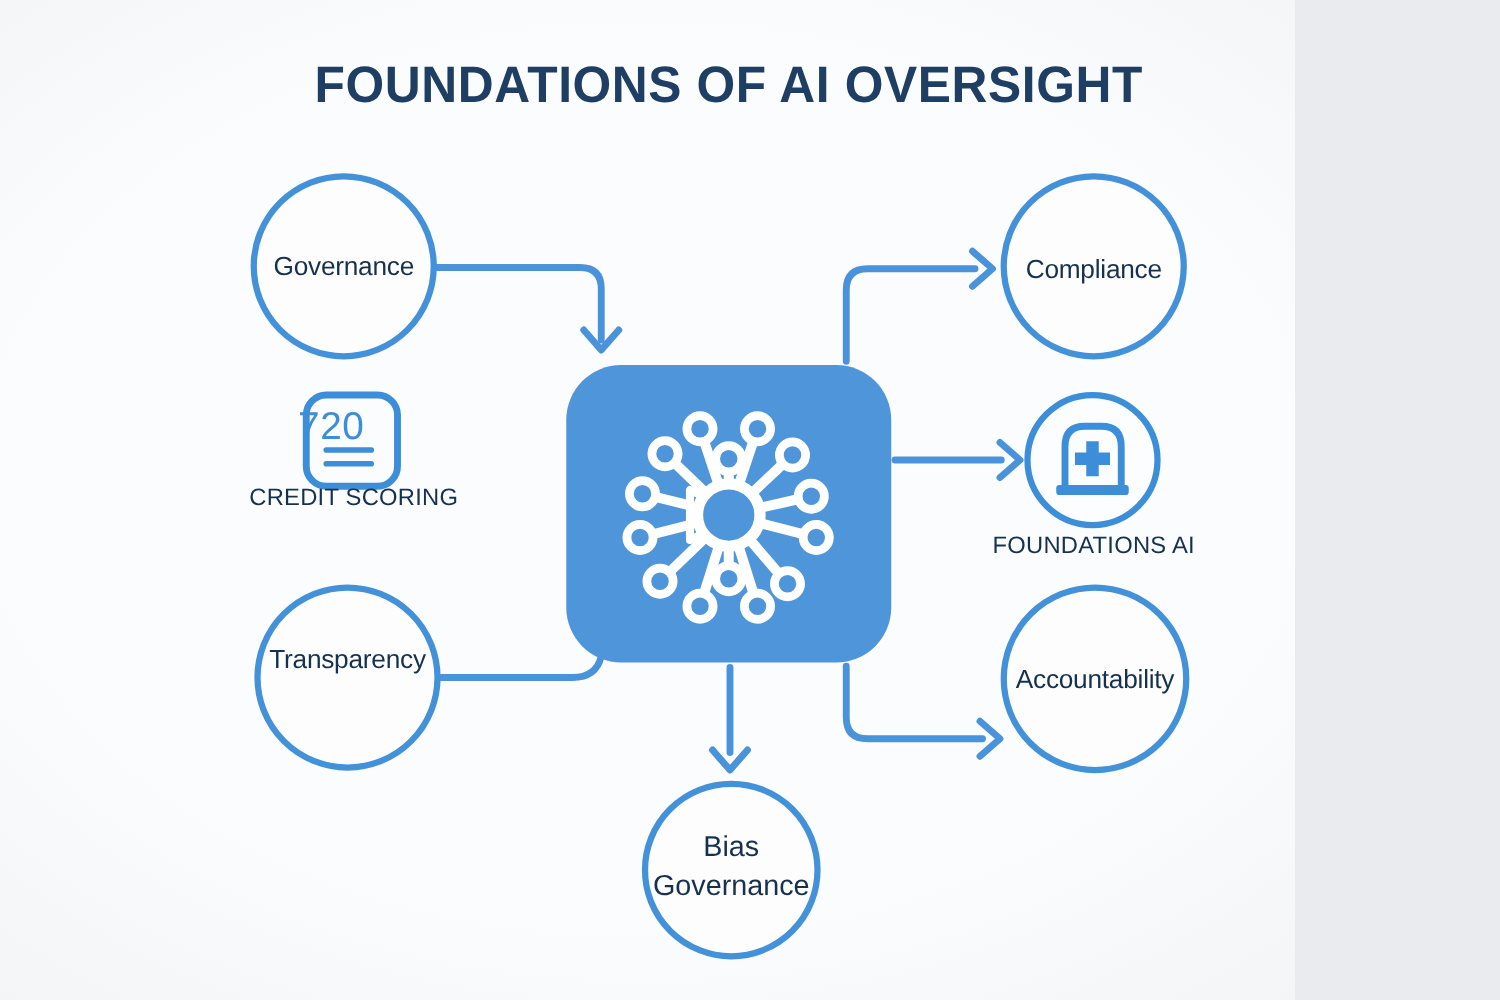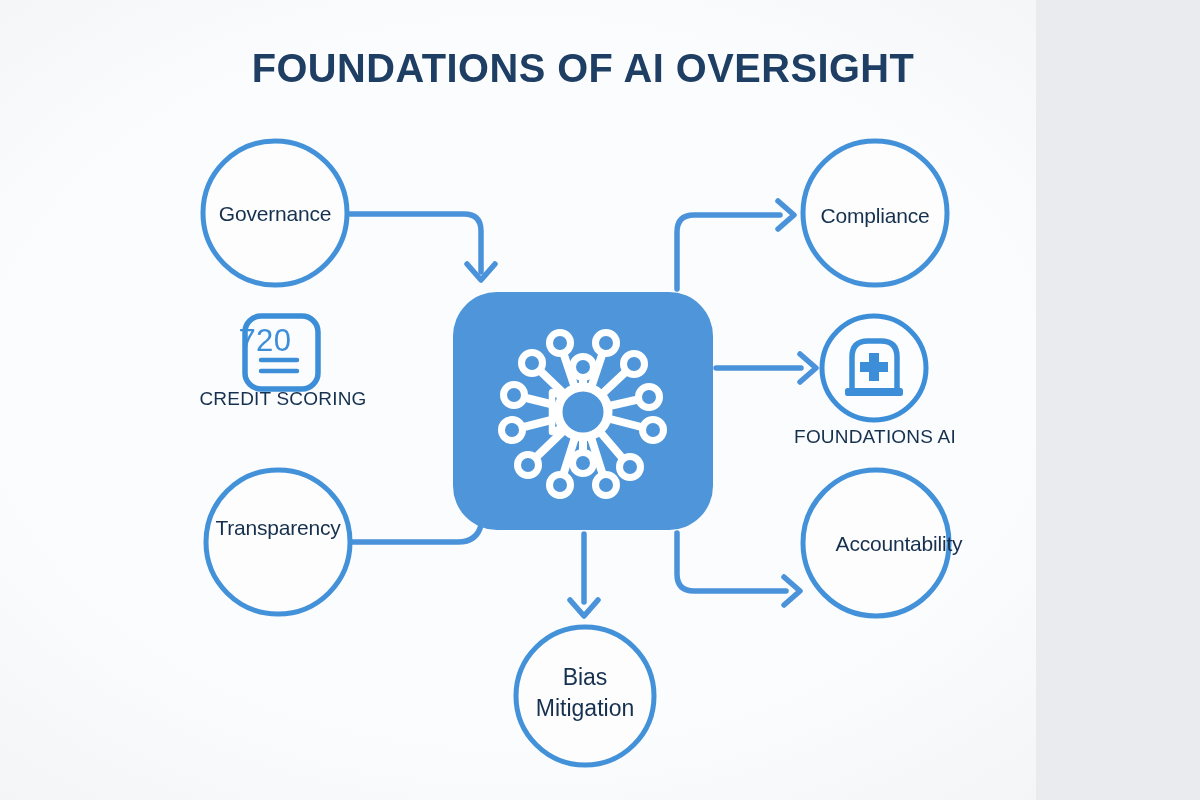--- a/index.html
+++ b/index.html
@@ -146,23 +146,23 @@
   </svg>
 
   <div class="title">FOUNDATIONS OF AI OVERSIGHT</div>
 
   <div class="label node-label" style="left:275px; top:214px;">Governance</div>
 
   <div class="label node-label" style="left:875px; top:216px;">Compliance</div>
 
   <div class="label node-label" style="left:278px; top:528px;">Transparency</div>
 
-  <div class="label node-label" style="left:876px; top:544px;margin-left:23px;">Accountability</div>
+  <div class="label node-label" style="left:876px; top:544px;">Accountability</div>
 
-  <div class="label bias-label" style="left:585px; top:693px;">Bias Mitigation</div>
+  <div class="label bias-label" style="left:585px; top:693px;">Bias Governance</div>
 
   <div class="label score" style="left:265px; top:341px;">720</div>
 
   <div class="label caption" style="left:283px; top:399px;">CREDIT SCORING</div>
 
   <div class="label caption" style="left:875px; top:437px;">FOUNDATIONS AI</div>
 
 </div>
 
 </body></html>

